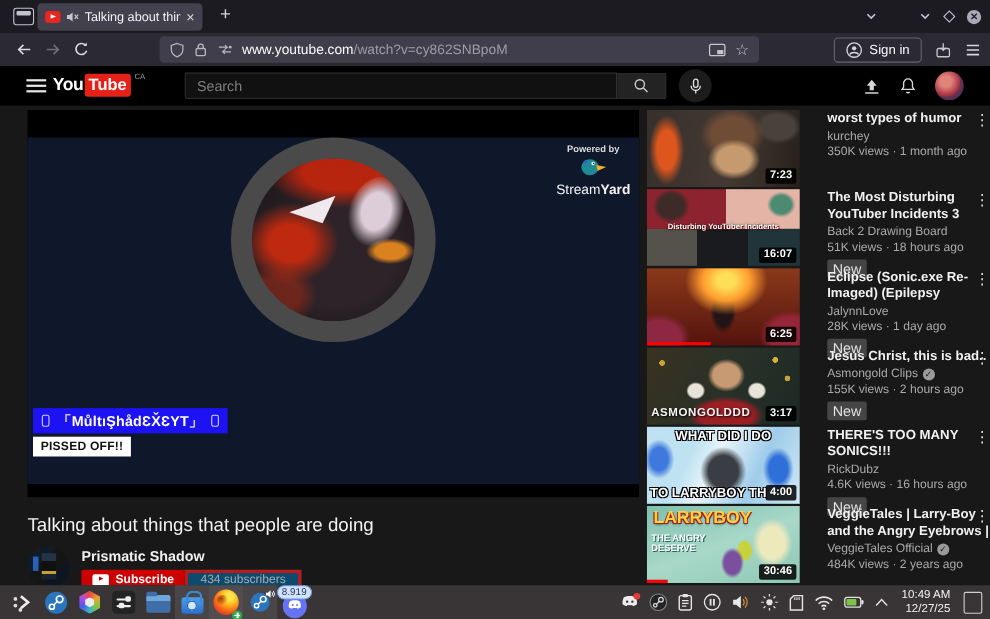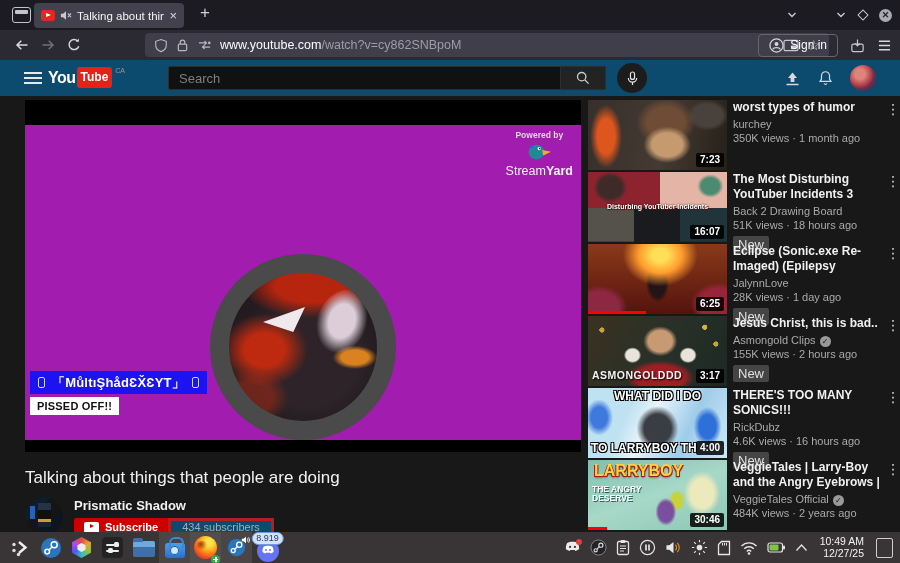--- a/index.html
+++ b/index.html
@@ -17,48 +17,48 @@
 .tab-close{color:#d8d8df;font-size:13px;line-height:13px}
 .newtab{position:absolute;left:200px;top:3px;color:#d0d0d8;font-size:17px}
 .tablist-chevron{position:absolute;right:102px;top:9px}
 .winctl{position:absolute;right:8px;top:0;height:30px;display:flex;align-items:center;gap:12px}
 .diamond{width:8px;height:8px;border:1.5px solid #c3c3cc;transform:rotate(45deg)}
 .closecircle{width:13px;height:13px;border-radius:50%;background:#a9a9b3;color:#22212b;font-size:9px;line-height:13px;text-align:center;font-weight:bold}
 
 
 .navbar{position:absolute;top:30px;left:0;right:0;height:30px;background:#2b2a33}
 .nav-ic{position:absolute;top:7px}
-.urlbar{position:absolute;left:145px;width:684px;top:3px;height:24px;background:#3f3e4a;border-radius:4px;display:flex;align-items:center;padding:0 9px;gap:8px}
+.urlbar{position:absolute;left:145px;width:545px;top:3px;height:24px;background:#3f3e4a;border-radius:4px;display:flex;align-items:center;padding:0 9px;gap:8px}
 .url-text{flex:1;font-size:12.5px;color:#fbfbfe;white-space:nowrap;overflow:hidden}
 .url-text .dim{color:#9d9da8}
 .navbar-right{position:absolute;right:8px;top:0;height:30px;display:flex;align-items:center;gap:12px}
 .signin{display:flex;align-items:center;gap:6px;border:1px solid #66656f;border-radius:4px;padding:3px 10px;color:#fbfbfe;font-size:12px}
 .star{color:#cfcfd8;font-size:14px;line-height:14px}
 
 
 .ytpage{position:absolute;top:60px;left:0;right:0;height:472px;background:#181818;overflow:hidden}
-.ythead{position:absolute;top:0;left:0;right:0;height:36px;background:#0c4a6e}
+.ythead{position:absolute;top:0;left:0;right:0;height:36px;background:#000000}
 .yham{position:absolute;left:24px;top:12px;width:18px;height:12px;border-top:2px solid #e8e8e8;border-bottom:2px solid #e8e8e8}
 .yham:before{content:"";position:absolute;left:0;right:0;top:3px;height:2px;background:#e8e8e8}
 .ytlogo{position:absolute;left:48px;top:7px;display:flex;align-items:flex-start}
 .logo-you{color:#fff;font-weight:bold;font-size:16px;letter-spacing:-.5px;line-height:21px}
-.logo-tube{background:#e62117;color:#fff;font-weight:bold;font-size:12px;border-radius:3px;padding:0 4px;margin-left:1px;line-height:21px}
+.logo-tube{background:#e62117;color:#fff;font-weight:bold;font-size:15px;border-radius:3px;padding:0 4px;margin-left:1px;line-height:21px}
 .logo-region{font-size:7px;color:#9a9a9a;margin-left:3px}
 .ysearch{position:absolute;left:168px;top:6px;display:flex;height:24px;align-items:flex-start}
 .ysearch input{width:393px;height:24px;background:#111;border:1px solid #2e2e2e;color:#ddd;font-size:13px;padding:0 10px;outline:none;border-radius:2px 0 0 2px}
 .ysearch input::placeholder{color:#7f7f7f}
 .searchbtn{width:45px;height:24px;background:#232323;border:1px solid #2e2e2e;border-left:none;display:flex;align-items:center;justify-content:center;border-radius:0 2px 2px 0}
 .micbtn{width:30px;height:30px;border-radius:50%;background:#1c1c1c;margin-left:11px;margin-top:-3px;display:flex;align-items:center;justify-content:center}
 .ythead-right{position:absolute;right:24px;top:0;height:36px;display:flex;align-items:center;gap:17px}
 .ytavatar{width:26px;height:26px;border-radius:50%;background:radial-gradient(circle at 38% 35%,#e0837a 0 22%,#a43040 55%,#57202c 85%);box-shadow:inset -3px -3px 0 rgba(40,60,120,.45)}
 
 
 .watch{position:absolute;left:25px;top:40px;width:556px}
 .player{position:relative;height:352px;background:#000}
-.stage{position:absolute;left:0;right:0;top:25px;bottom:12px;background:#a21caf;display:flex;align-items:flex-end;justify-content:center}
+.stage{position:absolute;left:0;right:0;top:25px;bottom:12px;background:#0f172a;display:flex;align-items:flex-start;justify-content:center}
 .powered{position:absolute;right:8px;top:5px;text-align:center}
 .pb-text{font-size:8.5px;font-weight:bold;color:#dcdcdc}
 .sy{font-size:12.5px;color:#f2f2f2;margin-top:-2px}
 .ring{width:186px;height:186px;border-radius:50%;background:#4a4a4a;display:flex;align-items:center;justify-content:center}
 .avatar-art{width:148px;height:148px;border-radius:50%;overflow:hidden;position:relative;background:
  radial-gradient(34px 18px at 85% 57%, #d9821f 0 40%, rgba(217,130,31,0) 65%),
  radial-gradient(62px 52px at 24% 52%, rgba(198,42,14,.95) 0 32%, rgba(198,42,14,0) 70%),
  radial-gradient(92px 42px at 55% 9%, rgba(200,38,12,.9) 0 38%, rgba(200,38,12,0) 75%),
  radial-gradient(50px 40px at 16% 84%, rgba(165,42,20,.55) 0 40%, rgba(0,0,0,0) 72%),
  radial-gradient(96px 86px at 52% 58%, #2d2328 0 55%, #241c21 78%, #1f181d),#2a2226}
@@ -76,21 +76,21 @@
 .subrow{display:flex;margin-top:5px;align-items:stretch}
 .subbtn{background:#c00;color:#fff;font-size:11px;font-weight:bold;display:flex;align-items:center;gap:6px;padding:3px 10px;border-radius:2px 0 0 2px}
 .subicon{width:15px;height:11px;background:#fff;border-radius:2px;position:relative}
 .subicon:before{content:"";position:absolute;left:5.5px;top:2.7px;border-left:4.5px solid #c00;border-top:2.8px solid transparent;border-bottom:2.8px solid transparent}
 .subcount{border:3px solid #b91c1c;background:#0c4a6e;color:#aaa;font-size:11px;display:flex;align-items:center;padding:0 11px}
 
 
 .sidebar{position:absolute;left:588px;top:40px;right:0;bottom:0;overflow:hidden}
 .vrow{position:relative;display:flex;margin-bottom:2px;height:70px}
 .thumb{width:139px;height:70px;position:relative;flex:none;overflow:hidden;background:#333}
-.vinfo{margin-left:6px;width:148px}
+.vinfo{margin-left:25px;width:148px}
 .vtitle{font-size:12px;font-weight:bold;color:#f1f1f1;line-height:15px;max-height:30px;overflow:hidden}
 .vchan{font-size:11px;color:#aaa;margin-top:3px;line-height:13px}
 .vmeta{font-size:11px;color:#aaa;margin-top:1px;line-height:13px}
 .verified{display:inline-block;width:11px;height:11px;background:#9a9a9a;color:#111;border-radius:50%;font-size:8px;line-height:11px;text-align:center;margin-left:4px}
 .newbadge{display:inline-block;background:#454545;color:#e0e0e0;font-size:13px;padding:1px 5px;border-radius:2px;margin-top:4px}
 .kebab{position:absolute;right:0;top:1px;color:#ddd;font-size:14px;width:14px;text-align:center}
 .duration{position:absolute;right:3px;bottom:3px;background:rgba(0,0,0,.85);color:#fff;font-size:10px;font-weight:bold;padding:0 4px;border-radius:2px;line-height:14px}
 .progress{position:absolute;left:0;bottom:0;height:3px;background:#f00}
 .tcap{position:absolute;font-weight:bold;white-space:nowrap;z-index:2}
 

